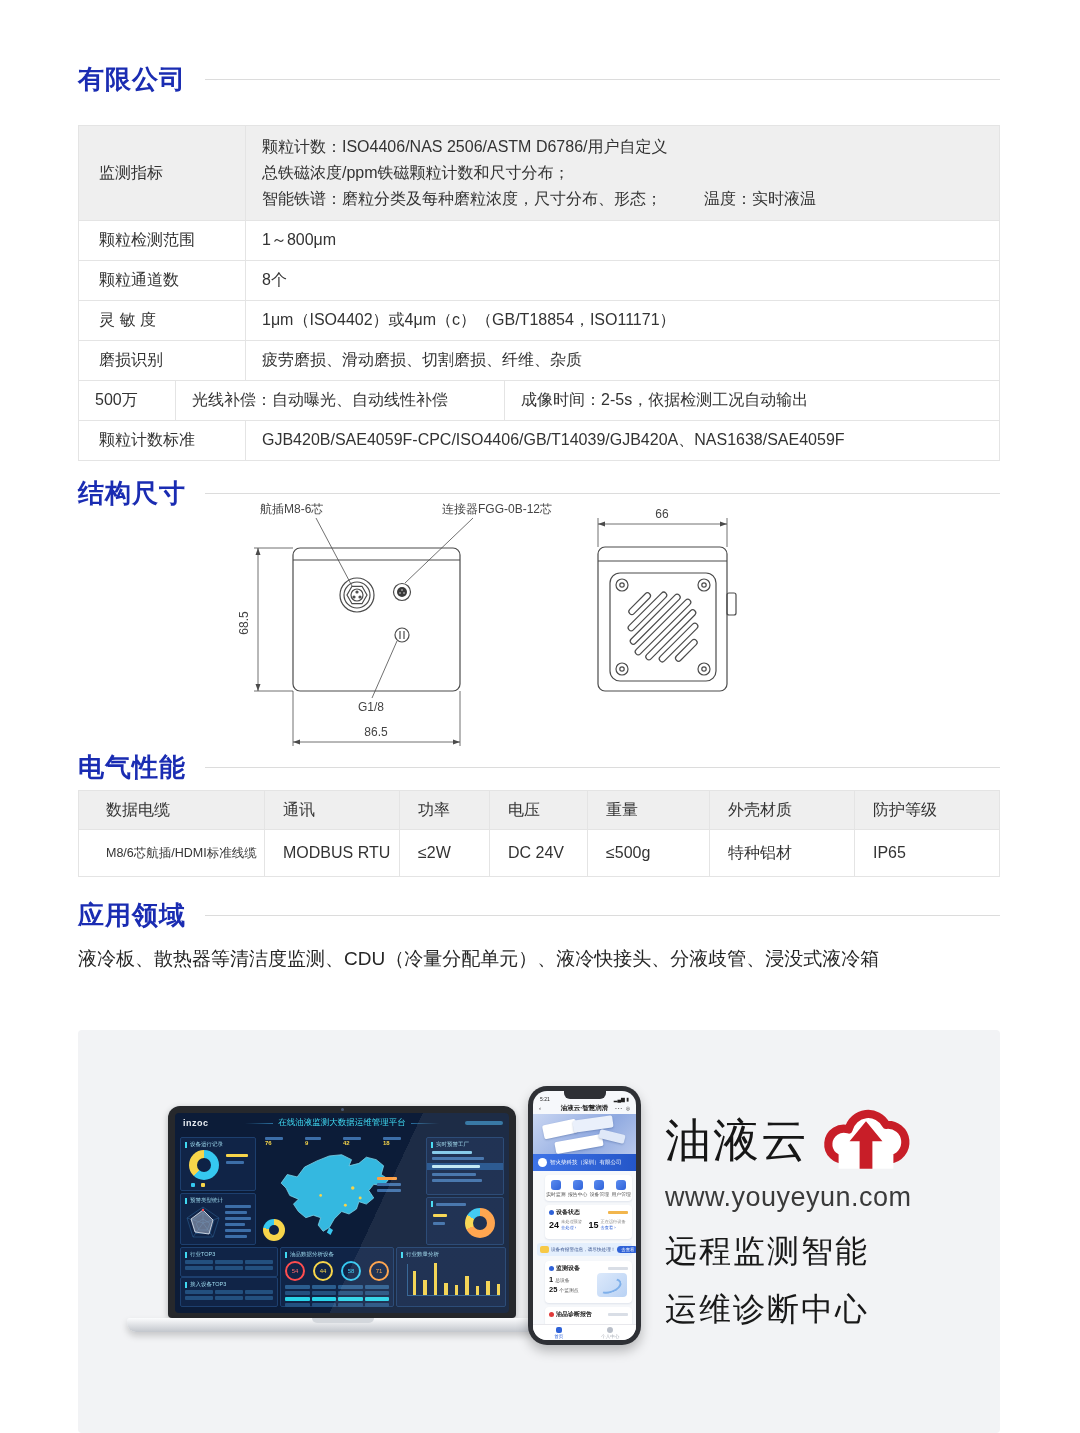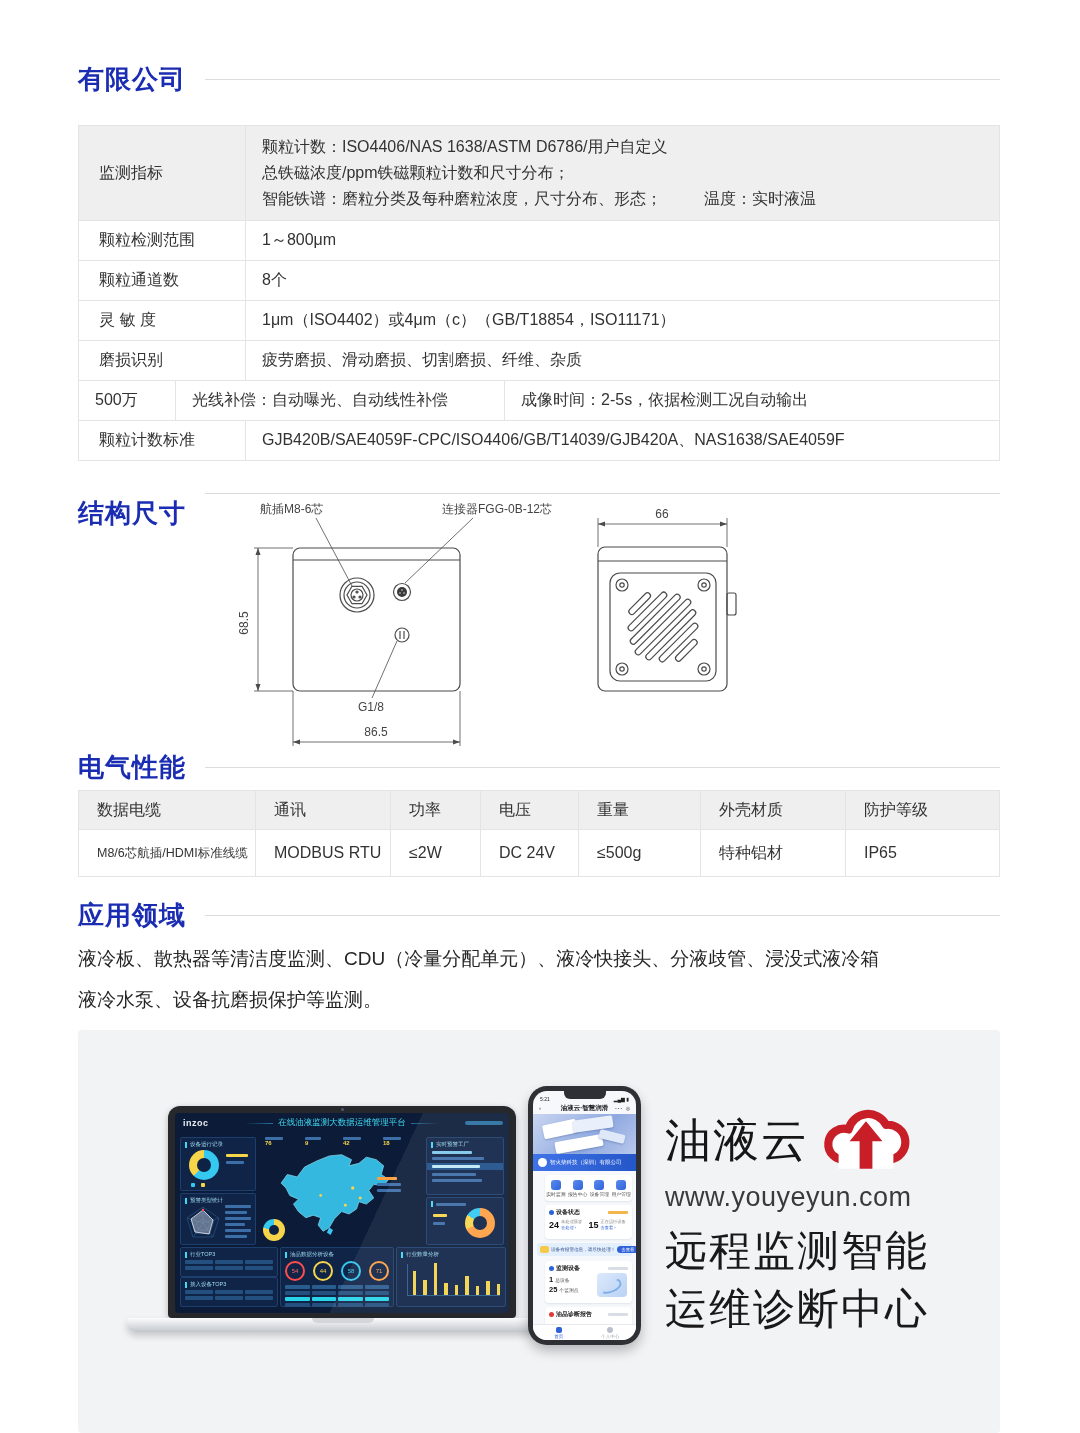--- a/index.html
+++ b/index.html
@@ -15,21 +15,21 @@
   .s-value{flex:1;display:flex;align-items:center;padding-left:16px;}
   .s-multiline{flex:1;display:flex;flex-direction:column;justify-content:center;padding:8px 0 8px 16px;line-height:26px;}
   .s-line3{display:flex;gap:42px;}
   .s-cell{display:flex;align-items:center;padding-left:16px;border-right:1px solid #e4e4e4;}
   .s-cell:last-child{border-right:none;}
   
   .dim-svg{position:absolute;left:230px;top:498px;}
   .dim-svg text{font-family:"Liberation Sans","DejaVu Sans",sans-serif;fill:#444;font-size:12px;}
   
   .elec-table{position:absolute;left:78px;top:790px;width:920px;border:1px solid #e4e4e4;font-size:16px;}
-  .e-row{display:flex;}
+  .e-row{display:flex;padding-left:9px;}
   .e-row.head{background:#efefef;height:38px;line-height:38px;}
   .e-row.body{height:46px;line-height:46px;border-top:1px solid #e4e4e4;}
   .e-cell{padding-left:18px;border-right:1px solid #e4e4e4;box-sizing:border-box;overflow:hidden;white-space:nowrap;}
   .e-cell:last-child{border-right:none;}
   .e-c0{width:177px;}.e-c1{width:135px;}.e-c2{width:90px;}.e-c3{width:98px;}
   .e-c4{width:122px;}.e-c5{width:145px;}.e-c6{flex:1;}
   .e-small{font-size:12.5px;}
   
   .apps-text{position:absolute;left:78px;top:938px;width:922px;font-size:19px;line-height:41px;color:#262626;}
   
@@ -109,35 +109,35 @@
   .ph-tabbar{position:absolute;left:0;right:0;bottom:0;height:15px;background:#fff;border-top:1px solid #e8e8ec;display:flex;z-index:4;}
   .ph-tab{flex:1;display:flex;flex-direction:column;align-items:center;justify-content:center;gap:1px;}
   .ph-tab .ticon{width:6px;height:6px;border-radius:2px;background:#2f62d8;}
   .ph-tab.inactive .ticon{background:#b9bfc9;border-radius:50%;}
   .ph-tab span{font-size:4.6px;color:#2f62d8;}
   .ph-tab.inactive span{color:#9aa0ab;}
   
   .brand-name{position:absolute;left:587px;top:80px;font-size:46px;color:#161616;font-weight:500;letter-spacing:2px;}
   .cloud-icon{position:absolute;left:742px;top:62px;}
   .site-url{position:absolute;left:587px;top:152px;font-size:27px;color:#3a3a3a;letter-spacing:.5px;}
-  .slogan{position:absolute;left:587px;top:192px;font-size:42px;line-height:58px;color:#191919;font-weight:500;letter-spacing:2px;}
+  .slogan{position:absolute;left:587px;top:192px;font-size:32px;line-height:58px;color:#191919;font-weight:500;letter-spacing:2px;}
 </style>
 </head>
 <body>
 
 <div id="page">
 
   <div class="sec-title" style="top:62px;">有限公司</div>
   <div class="sec-line" style="top:79px;"></div>
 
   <div class="spec-table">
     <div class="s-row">
       <div class="s-label">监测指标</div>
       <div class="s-multiline">
-        <div>颗粒计数：ISO4406/NAS 1638/ASTM D6786/用户自定义</div>
+        <div>颗粒计数：ISO4406/NAS 2506/ASTM D6786/用户自定义</div>
         <div>总铁磁浓度/ppm铁磁颗粒计数和尺寸分布；</div>
         <div class="s-line3">
           <span>智能铁谱：磨粒分类及每种磨粒浓度，尺寸分布、形态；</span>
           <span>温度：实时液温</span>
         </div>
       </div>
     </div>
     <div class="s-row">
       <div class="s-label">颗粒检测范围</div>
       <div class="s-value">1～800μm</div>
@@ -158,21 +158,21 @@
       <div class="s-cell" style="width:80px;">500万</div>
       <div class="s-cell" style="width:312px;">光线补偿：自动曝光、自动线性补偿</div>
       <div class="s-cell" style="flex:1;">成像时间：2-5s，依据检测工况自动输出</div>
     </div>
     <div class="s-row">
       <div class="s-label">颗粒计数标准</div>
       <div class="s-value">GJB420B/SAE4059F-CPC/ISO4406/GB/T14039/GJB420A、NAS1638/SAE4059F</div>
     </div>
   </div>
 
-  <div class="sec-title" style="top:476px;margin-top:20px;">结构尺寸</div>
+  <div class="sec-title" style="top:476px;">结构尺寸</div>
   <div class="sec-line" style="top:493px;"></div>
 
   <svg class="dim-svg" width="560" height="258" viewBox="0 0 560 258">
     <g stroke="#4b4b4b" stroke-width="1.2" fill="none">
 
       <rect x="63" y="50" width="167" height="143" rx="7"></rect>
       <line x1="63" y1="62" x2="230" y2="62"></line>
 
       <circle cx="127" cy="97" r="17"></circle>
       <circle cx="127" cy="97" r="13"></circle>
@@ -268,21 +268,20 @@
       <div class="e-cell e-c4">≤500g</div>
       <div class="e-cell e-c5">特种铝材</div>
       <div class="e-cell e-c6">IP65</div>
     </div>
   </div>
 
   <div class="sec-title" style="top:898px;">应用领域</div>
   <div class="sec-line" style="top:915px;"></div>
   <div class="apps-text">
     <div>液冷板、散热器等清洁度监测、CDU（冷量分配单元）、液冷快接头、分液歧管、浸没式液冷箱</div>
-    <div>液冷水泵、设备抗磨损保护等监测。</div>
   </div>
 
   <div class="promo">
 
     <div class="lap-lid">
       <div class="lap-cam"></div>
       <div class="lap-screen">
         <div class="lap-glare"></div>
         <div class="dash-head">
           <div class="dash-brand">inzoc</div>

